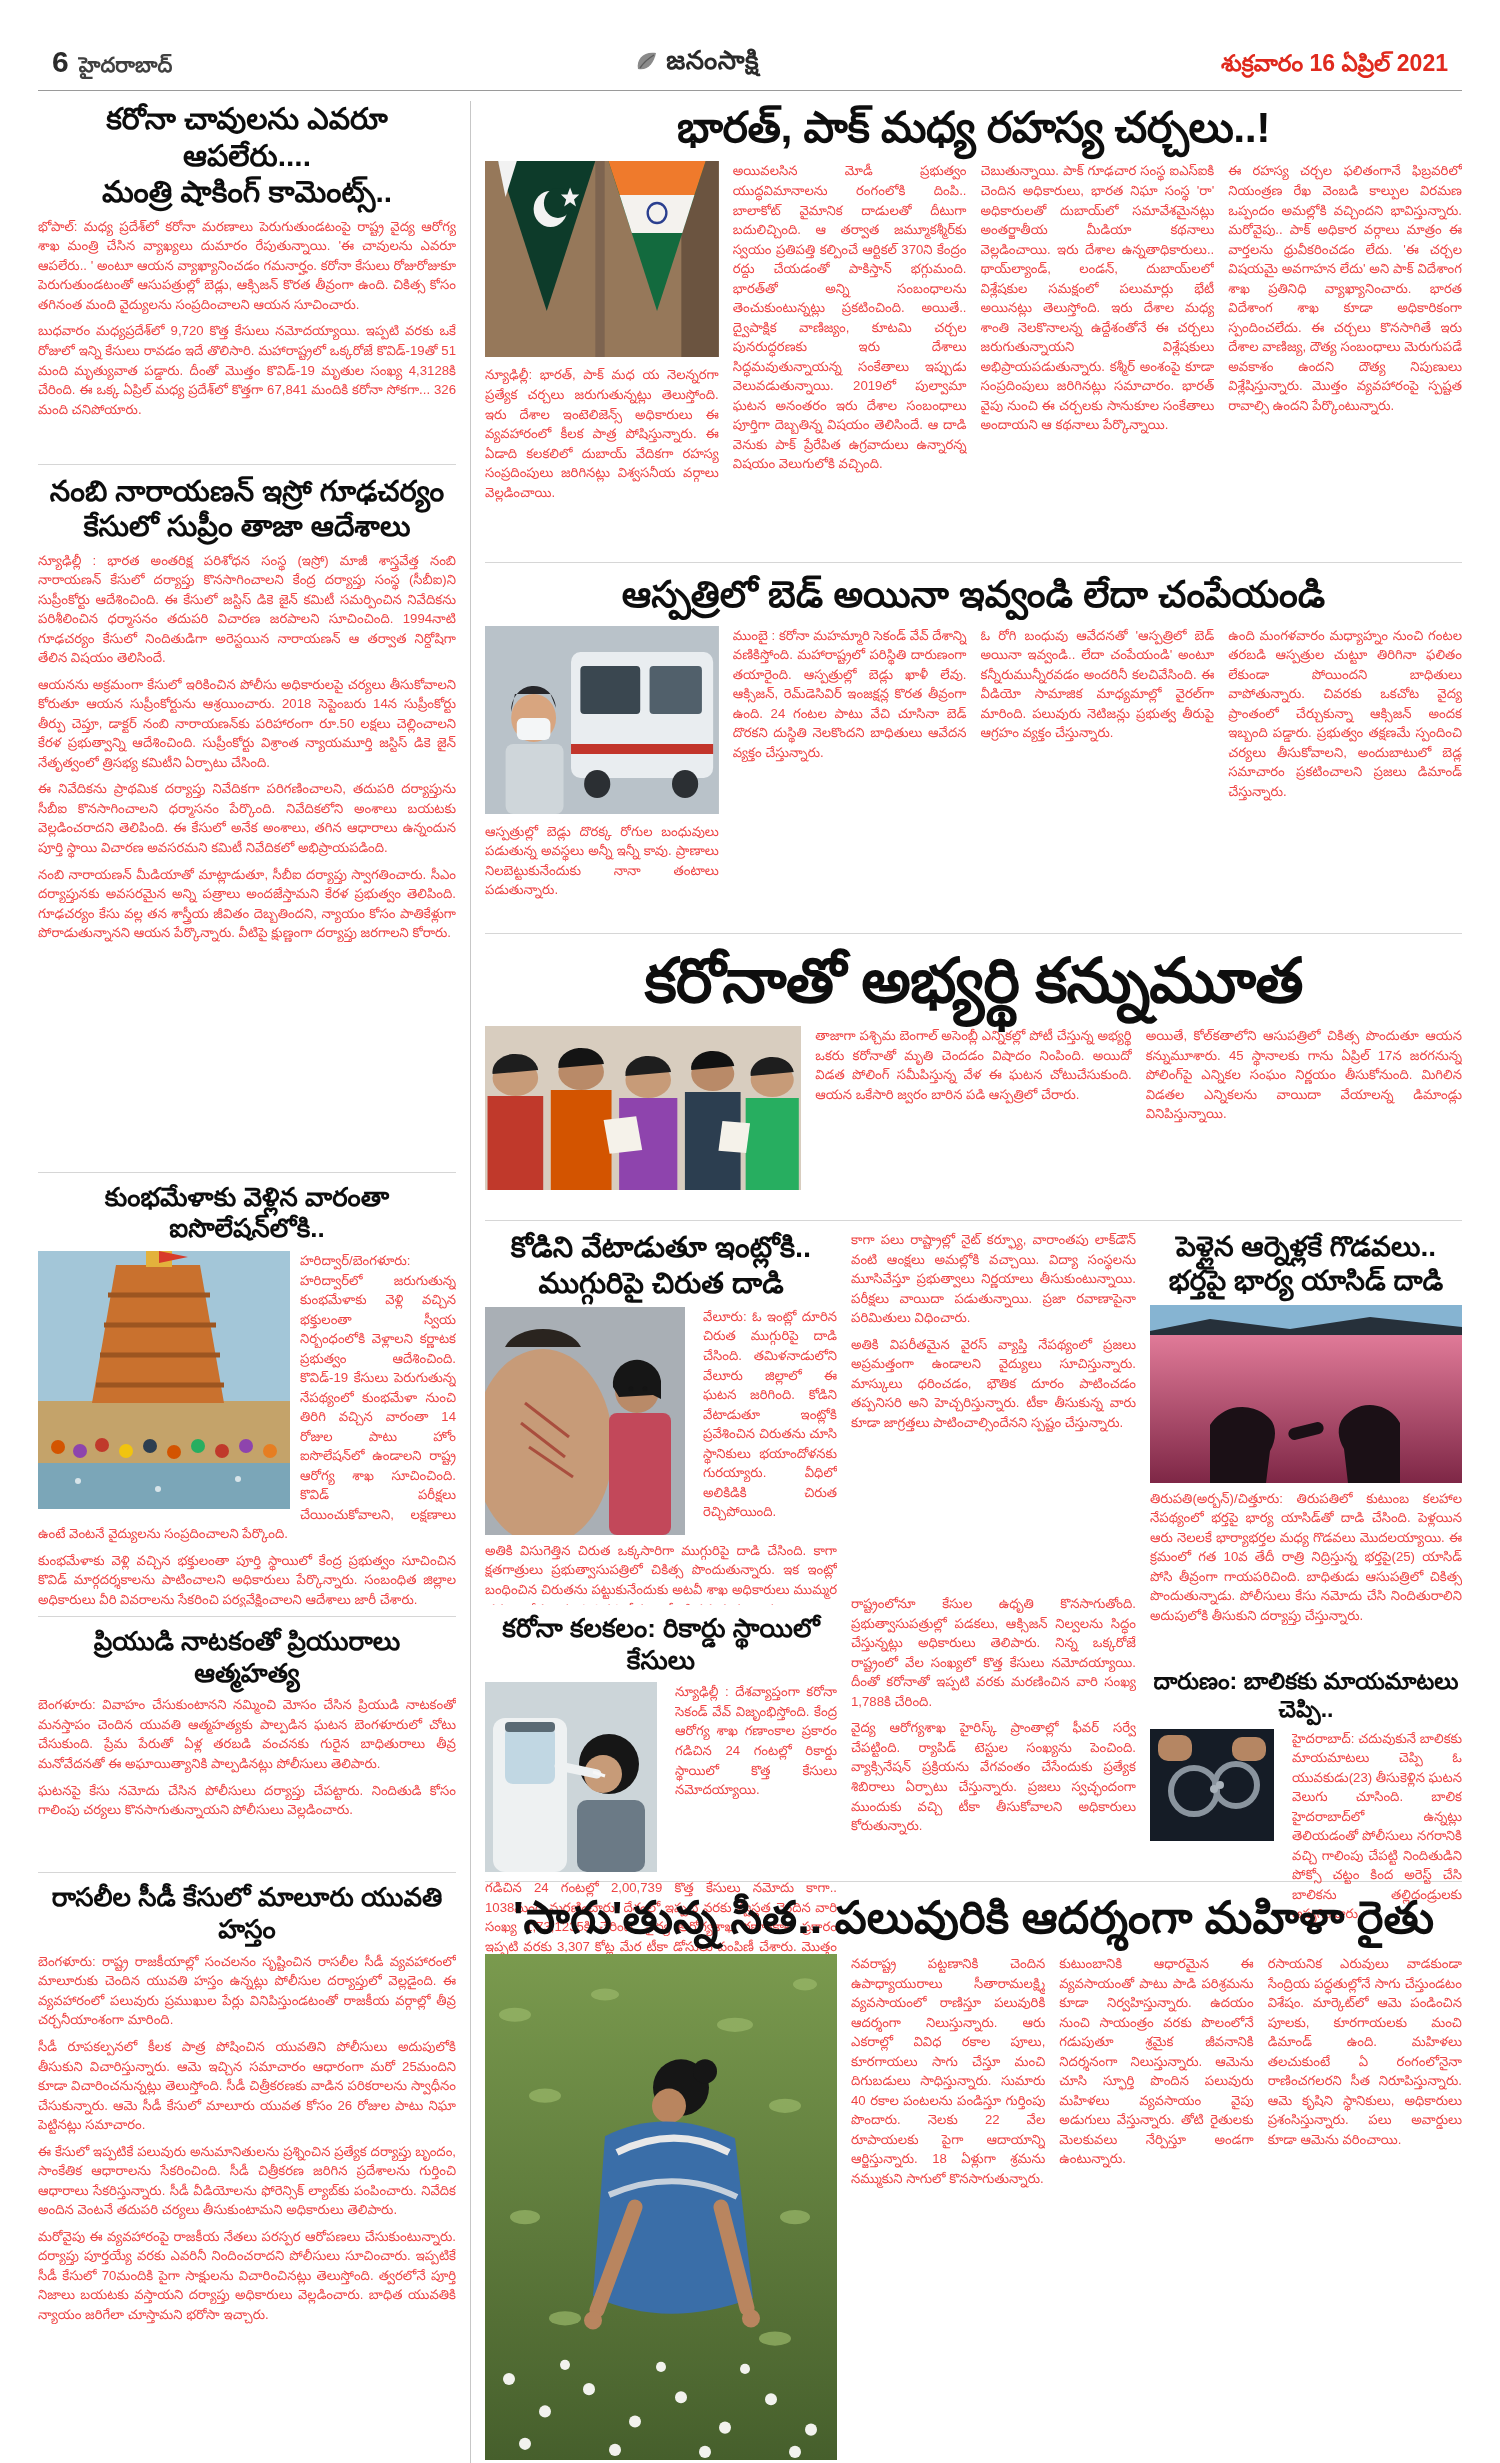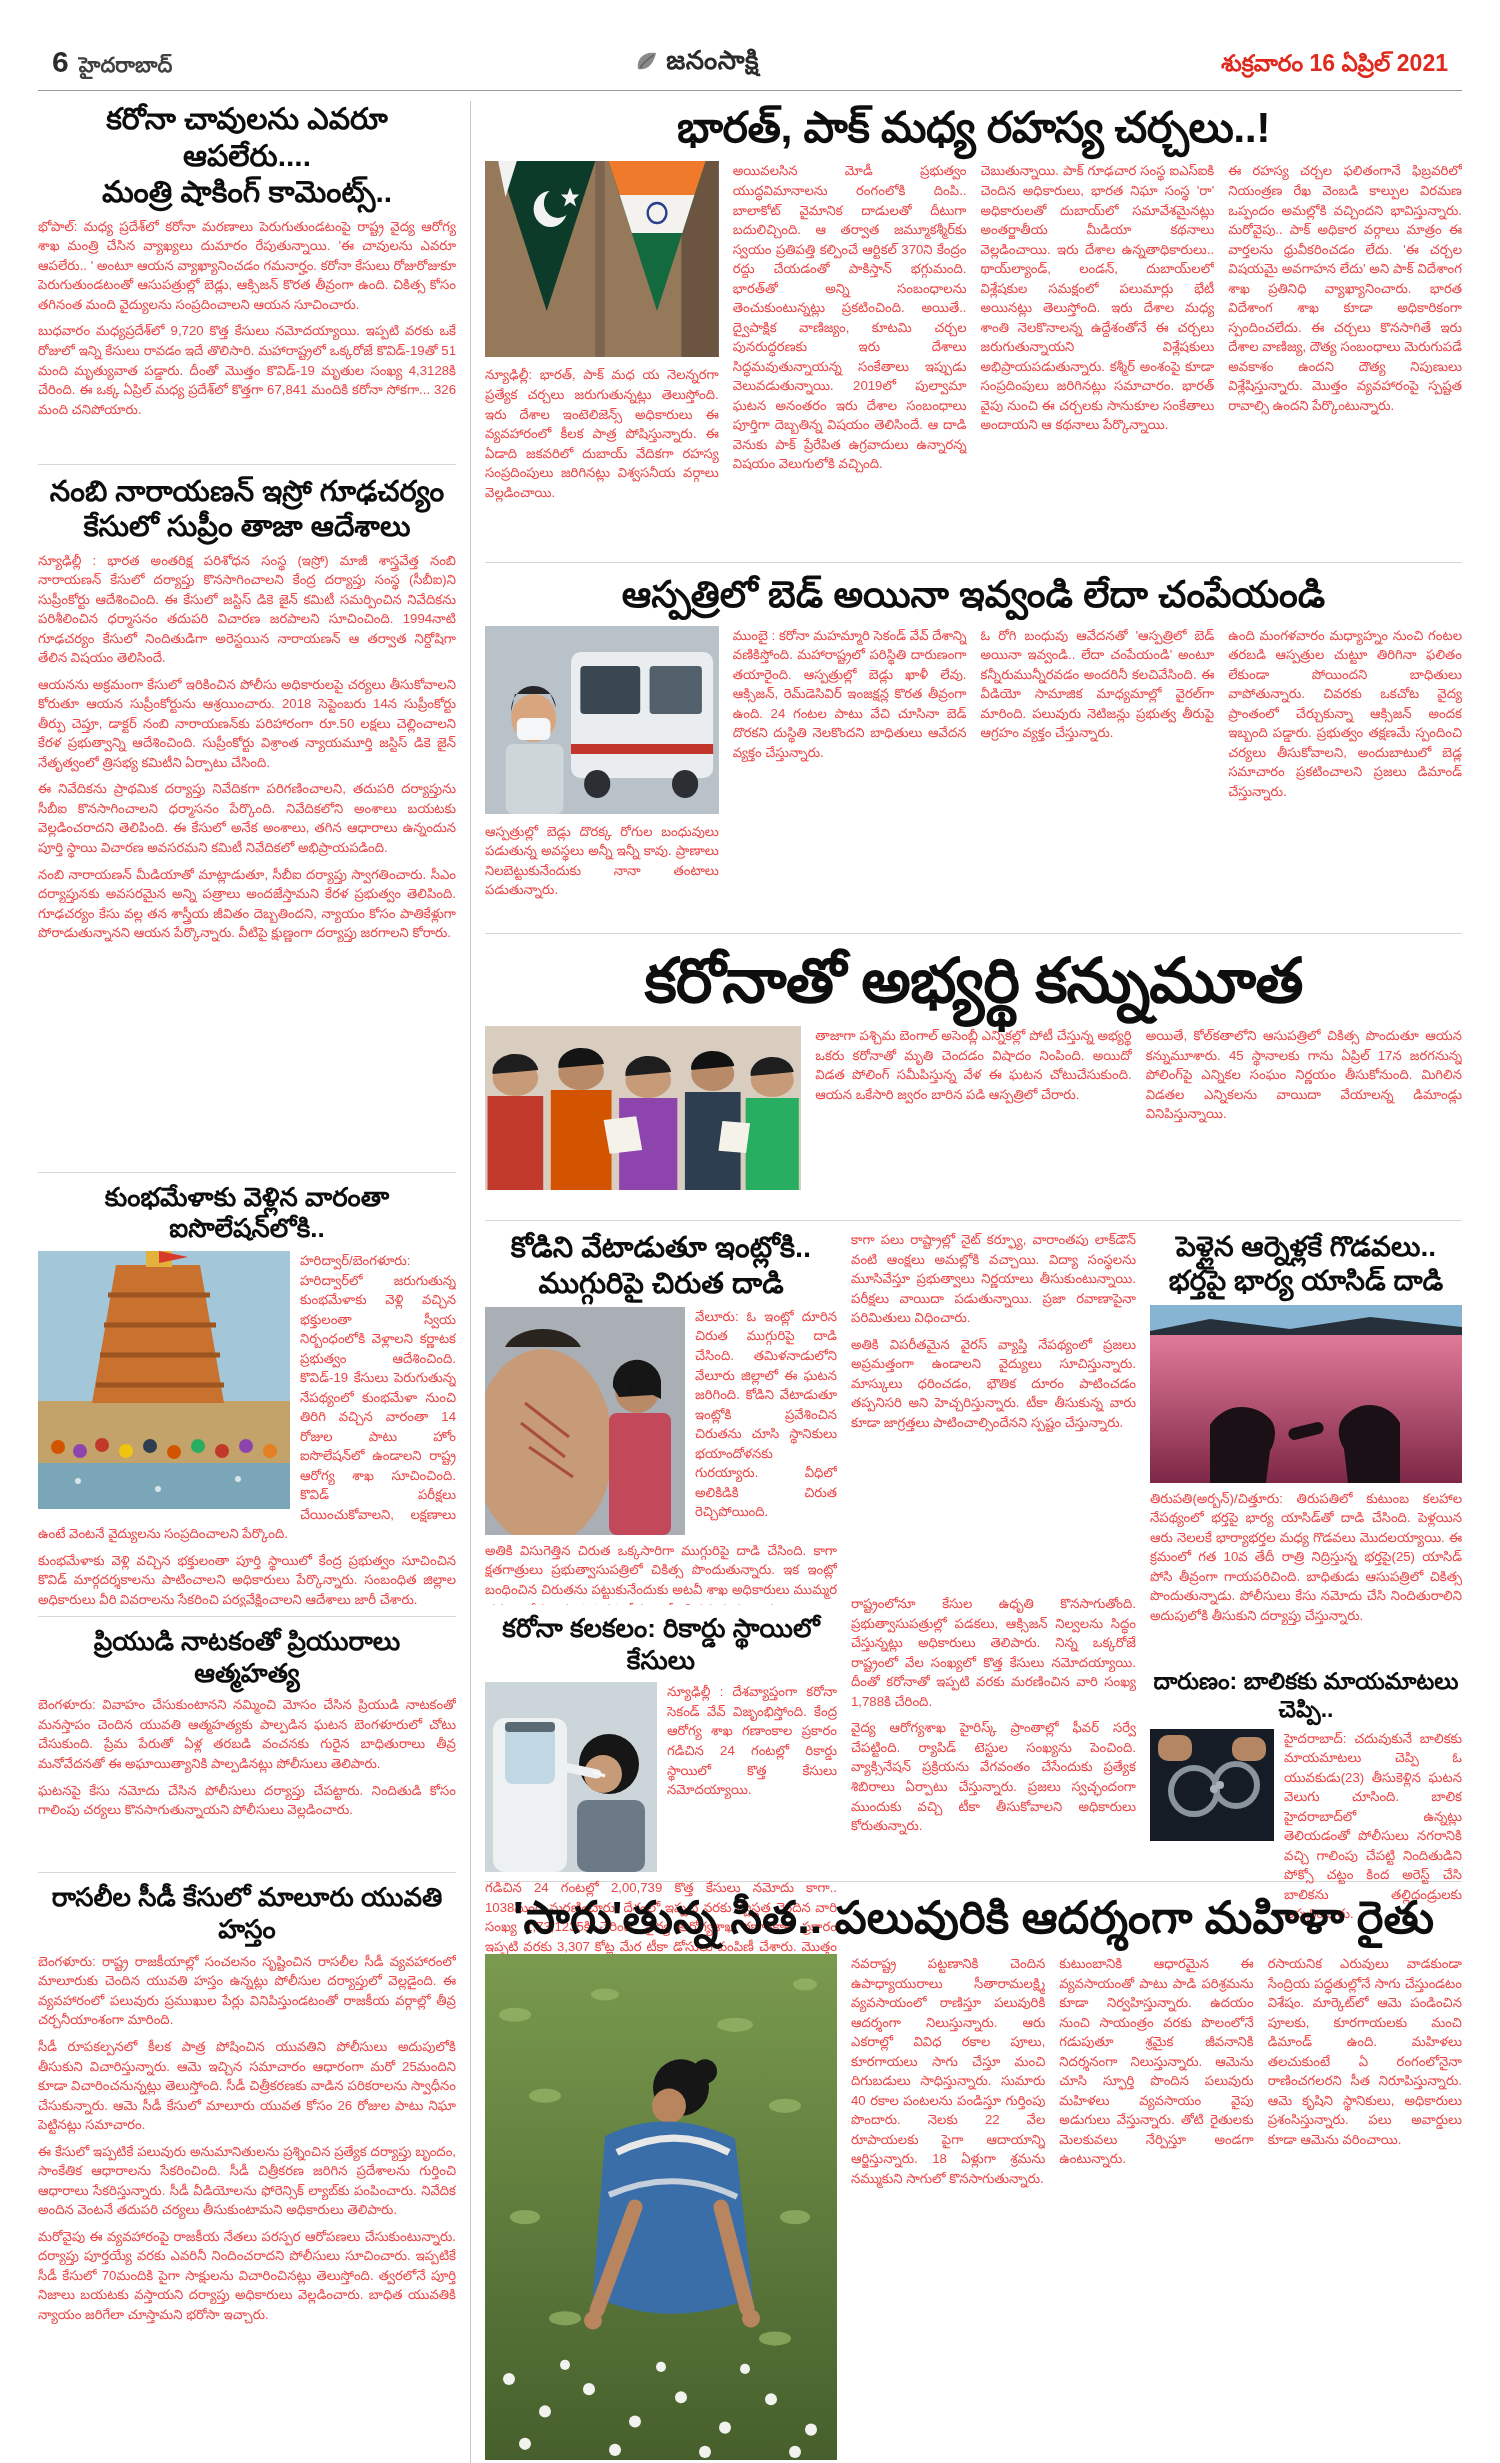--- a/index.html
+++ b/index.html
@@ -52,21 +52,21 @@
 
   .pak-row { height:392px; margin-top:8px; }
   .hosp-row { height:298px; margin-top:8px; }
   .cand-row { height:172px; margin-top:8px; }
   .band { display:flex; gap:14px; height:652px; margin-top:22px; }
   .band .bc1 { flex:0 0 352px; }
   .band .bc2 { flex:1; }
   .band .bc3 { flex:0 0 312px; }
   .sita-row { height:506px; margin-top:8px; }
 
-  .media { display:flex; gap:10px; }
+  .media { display:flex; gap:18px; }
   .media .side { flex:1; min-width:0; }
 </style>
 </head>
 <body>
 
 <div class="page">
 
   <header class="hdr">
     <div class="hdr-left">
       <span class="pg-no">6</span>
@@ -192,21 +192,21 @@
                 <circle cx="70" cy="48" r="18" fill="#f2f2f2"></circle>
                   <circle cx="78" cy="42" r="15" fill="#0d3b2a"></circle>
                 <polygon points="88,28 92,38 102,38 94,45 97,55 88,49 79,55 82,45 74,38 84,38" fill="#f2f2f2" transform="scale(.7) translate(42,10)"></polygon>
                 <polygon points="132,0 236,0 184,150" fill="#136a3e"></polygon>
                 <polygon points="132,0 236,0 224,34 144,34" fill="#ef7a2c"></polygon>
                 <polygon points="144,34 224,34 211,72 157,72" fill="#f4f2ee"></polygon>
                 <circle cx="184" cy="52" r="10" fill="none" stroke="#2a3f8f" stroke-width="2.5"></circle>
               </svg>
             </div>
             <div class="body-txt" style="height:186px;">
-                <p class="para">న్యూఢిల్లీ: భారత్, పాక్ మధ య నెలన్నరగా ప్రత్యేక చర్చలు జరుగుతున్నట్లు తెలుస్తోంది. ఇరు దేశాల ఇంటెలిజెన్స్ అధికారులు ఈ వ్యవహారంలో కీలక పాత్ర పోషిస్తున్నారు. ఈ ఏడాది జకవరిలో దుబాయ్ వేదికగా రహస్య సంప్రదింపులు జరిగినట్లు విశ్వసనీయ వర్గాలు వెల్లడించాయి.</p>
+                <p class="para">న్యూఢిల్లీ: భారత్, పాక్ మధ య నెలన్నరగా ప్రత్యేక చర్చలు జరుగుతున్నట్లు తెలుస్తోంది. ఇరు దేశాల ఇంటెలిజెన్స్ అధికారులు ఈ వ్యవహారంలో కీలక పాత్ర పోషిస్తున్నారు. ఈ ఏడాది కలకలిలో దుబాయ్ వేదికగా రహస్య సంప్రదింపులు జరిగినట్లు విశ్వసనీయ వర్గాలు వెల్లడించాయి.</p>
               </div>
           </div>
           <div class="col body-txt">
               <p class="para">అయివలసిన మోడీ ప్రభుత్వం యుద్ధవిమానాలను రంగంలోకి దింపి.. బాలాకోట్ వైమానిక దాడులతో దీటుగా బదులిచ్చింది. ఆ తర్వాత జమ్మూకశ్మీర్‌కు స్వయం ప్రతిపత్తి కల్పించే ఆర్టికల్ 370ని కేంద్రం రద్దు చేయడంతో పాకిస్తాన్ భగ్గుమంది. భారత్‌తో అన్ని సంబంధాలను తెంచుకుంటున్నట్లు ప్రకటించింది. అయితే.. ద్వైపాక్షిక వాణిజ్యం, కూటమి చర్చల పునరుద్ధరణకు ఇరు దేశాలు సిద్ధమవుతున్నాయన్న సంకేతాలు ఇప్పుడు వెలువడుతున్నాయి. 2019లో పుల్వామా ఘటన అనంతరం ఇరు దేశాల సంబంధాలు పూర్తిగా దెబ్బతిన్న విషయం తెలిసిందే. ఆ దాడి వెనుకు పాక్ ప్రేరేపిత ఉగ్రవాదులు ఉన్నారన్న విషయం వెలుగులోకి వచ్చింది.</p>
             </div>
           <div class="col body-txt">
               <p class="para">చెబుతున్నాయి. పాక్ గూఢచార సంస్థ ఐఎస్ఐకి చెందిన అధికారులు, భారత నిఘా సంస్థ 'రా' అధికారులతో దుబాయ్‌లో సమావేశమైనట్లు అంతర్జాతీయ మీడియా కథనాలు వెల్లడించాయి. ఇరు దేశాల ఉన్నతాధికారులు.. థాయ్‌ల్యాండ్, లండన్, దుబాయ్‌లలో విశ్లేషకుల సమక్షంలో పలుమార్లు భేటీ అయినట్లు తెలుస్తోంది. ఇరు దేశాల మధ్య శాంతి నెలకొనాలన్న ఉద్దేశంతోనే ఈ చర్చలు జరుగుతున్నాయని విశ్లేషకులు అభిప్రాయపడుతున్నారు. కశ్మీర్ అంశంపై కూడా సంప్రదింపులు జరిగినట్లు సమాచారం. భారత్ వైపు నుంచి ఈ చర్చలకు సానుకూల సంకేతాలు అందాయని ఆ కథనాలు పేర్కొన్నాయి.</p>
             </div>
           <div class="col body-txt">
               <p class="para">ఈ రహస్య చర్చల ఫలితంగానే ఫిబ్రవరిలో నియంత్రణ రేఖ వెంబడి కాల్పుల విరమణ ఒప్పందం అమల్లోకి వచ్చిందని భావిస్తున్నారు. మరోవైపు.. పాక్ అధికార వర్గాలు మాత్రం ఈ వార్తలను ధ్రువీకరించడం లేదు. 'ఈ చర్చల విషయమై అవగాహన లేదు' అని పాక్ విదేశాంగ శాఖ ప్రతినిధి వ్యాఖ్యానించారు. భారత విదేశాంగ శాఖ కూడా అధికారికంగా స్పందించలేదు. ఈ చర్చలు కొనసాగితే ఇరు దేశాల వాణిజ్య, దౌత్య సంబంధాలు మెరుగుపడే అవకాశం ఉందని దౌత్య నిపుణులు విశ్లేషిస్తున్నారు. మొత్తం వ్యవహారంపై స్పష్టత రావాల్సి ఉందని పేర్కొంటున్నారు.</p>

